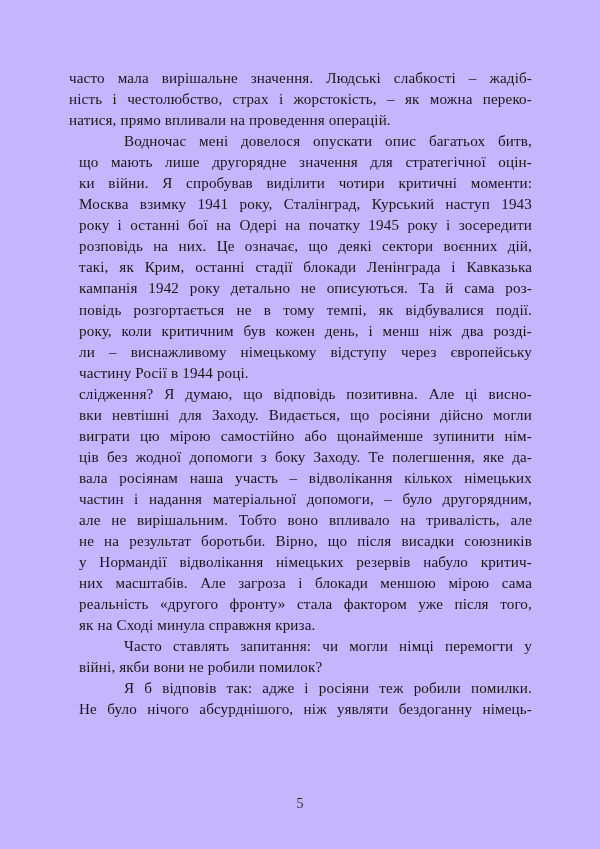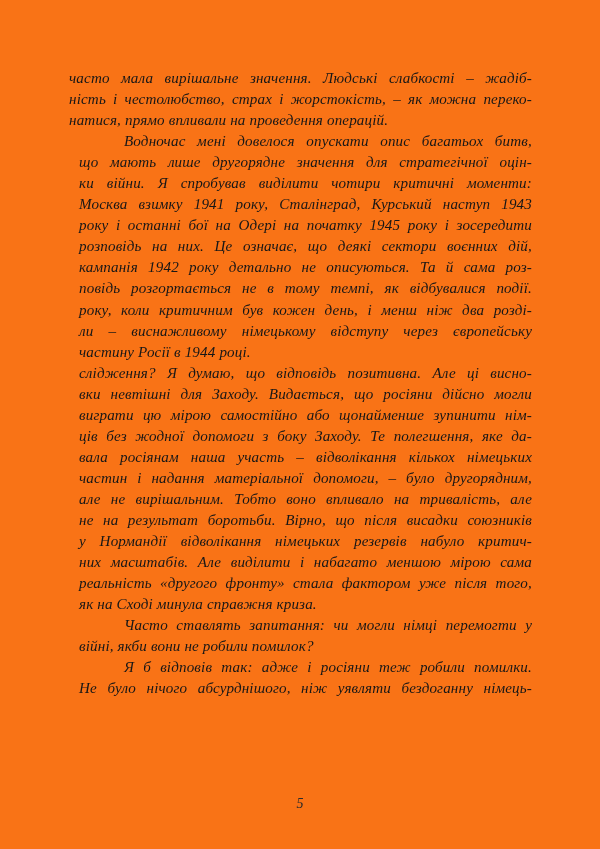--- a/index.html
+++ b/index.html
@@ -11,22 +11,21 @@
     width: 600px;
     height: 849px;
     overflow: hidden;
     font-family: "Liberation Serif", "DejaVu Serif", serif;
     color: #1b1b1b;
   }
   .page {
     position: relative;
     width: 600px;
     height: 849px;
-    background: #f97316;
-    font-style: italic;
+    background: #c4b5fd;
   }
   .text-block {
     position: absolute;
     left: 69px;
     top: 68px;
     width: 463px;
   }
   .para {
     margin: 0;
     font-size: 15.1px;
@@ -76,38 +75,39 @@
       <span class="ln last">натися, прямо впливали на проведення операцій.</span>
     </p>
 
     <p class="para">
       <span class="ln indent">Водночас мені довелося опускати опис багатьох битв,</span>
       <span class="ln">що мають лише другорядне значення для стратегічної оцін-</span>
       <span class="ln">ки війни. Я спробував виділити чотири критичні моменти:</span>
       <span class="ln">Москва взимку 1941 року, Сталінград, Курський наступ 1943</span>
       <span class="ln">року і останні бої на Одері на початку 1945 року і зосередити</span>
       <span class="ln">розповідь на них. Це означає, що деякі сектори воєнних дій,</span>
+      <span class="ln">такі, як Крим, останні стадії блокади Ленінграда і Кавказька</span>
       <span class="ln">кампанія 1942 року детально не описуються. Та й сама роз-</span>
       <span class="ln">повідь розгортається не в тому темпі, як відбувалися події.</span>
       <span class="ln">року, коли критичним був кожен день, і менш ніж два розді-</span>
       <span class="ln">ли – виснажливому німецькому відступу через європейську</span>
       <span class="ln last">частину Росії в 1944 році.</span>
     </p>
 
     <p class="para">
       <span class="ln">слідження? Я думаю, що відповідь позитивна. Але ці висно-</span>
       <span class="ln">вки невтішні для Заходу. Видається, що росіяни дійсно могли</span>
       <span class="ln">виграти цю мірою самостійно або щонайменше зупинити нім-</span>
       <span class="ln">ців без жодної допомоги з боку Заходу. Те полегшення, яке да-</span>
       <span class="ln">вала росіянам наша участь – відволікання кількох німецьких</span>
       <span class="ln">частин і надання матеріальної допомоги, – було другорядним,</span>
       <span class="ln">але не вирішальним. Тобто воно впливало на тривалість, але</span>
       <span class="ln">не на результат боротьби. Вірно, що після висадки союзників</span>
       <span class="ln">у Нормандії відволікання німецьких резервів набуло критич-</span>
-      <span class="ln">них масштабів. Але виділити і набагато меншою мірою сама</span>
+      <span class="ln">них масштабів. Але загроза і блокади меншою мірою сама</span>
       <span class="ln">реальність «другого фронту» стала фактором уже після того,</span>
       <span class="ln last">як на Сході минула справжня криза.</span>
     </p>
 
     <p class="para">
       <span class="ln indent">Часто ставлять запитання: чи могли німці перемогти у</span>
       <span class="ln last">війні, якби вони не робили помилок?</span>
     </p>
 
     <p class="para">

